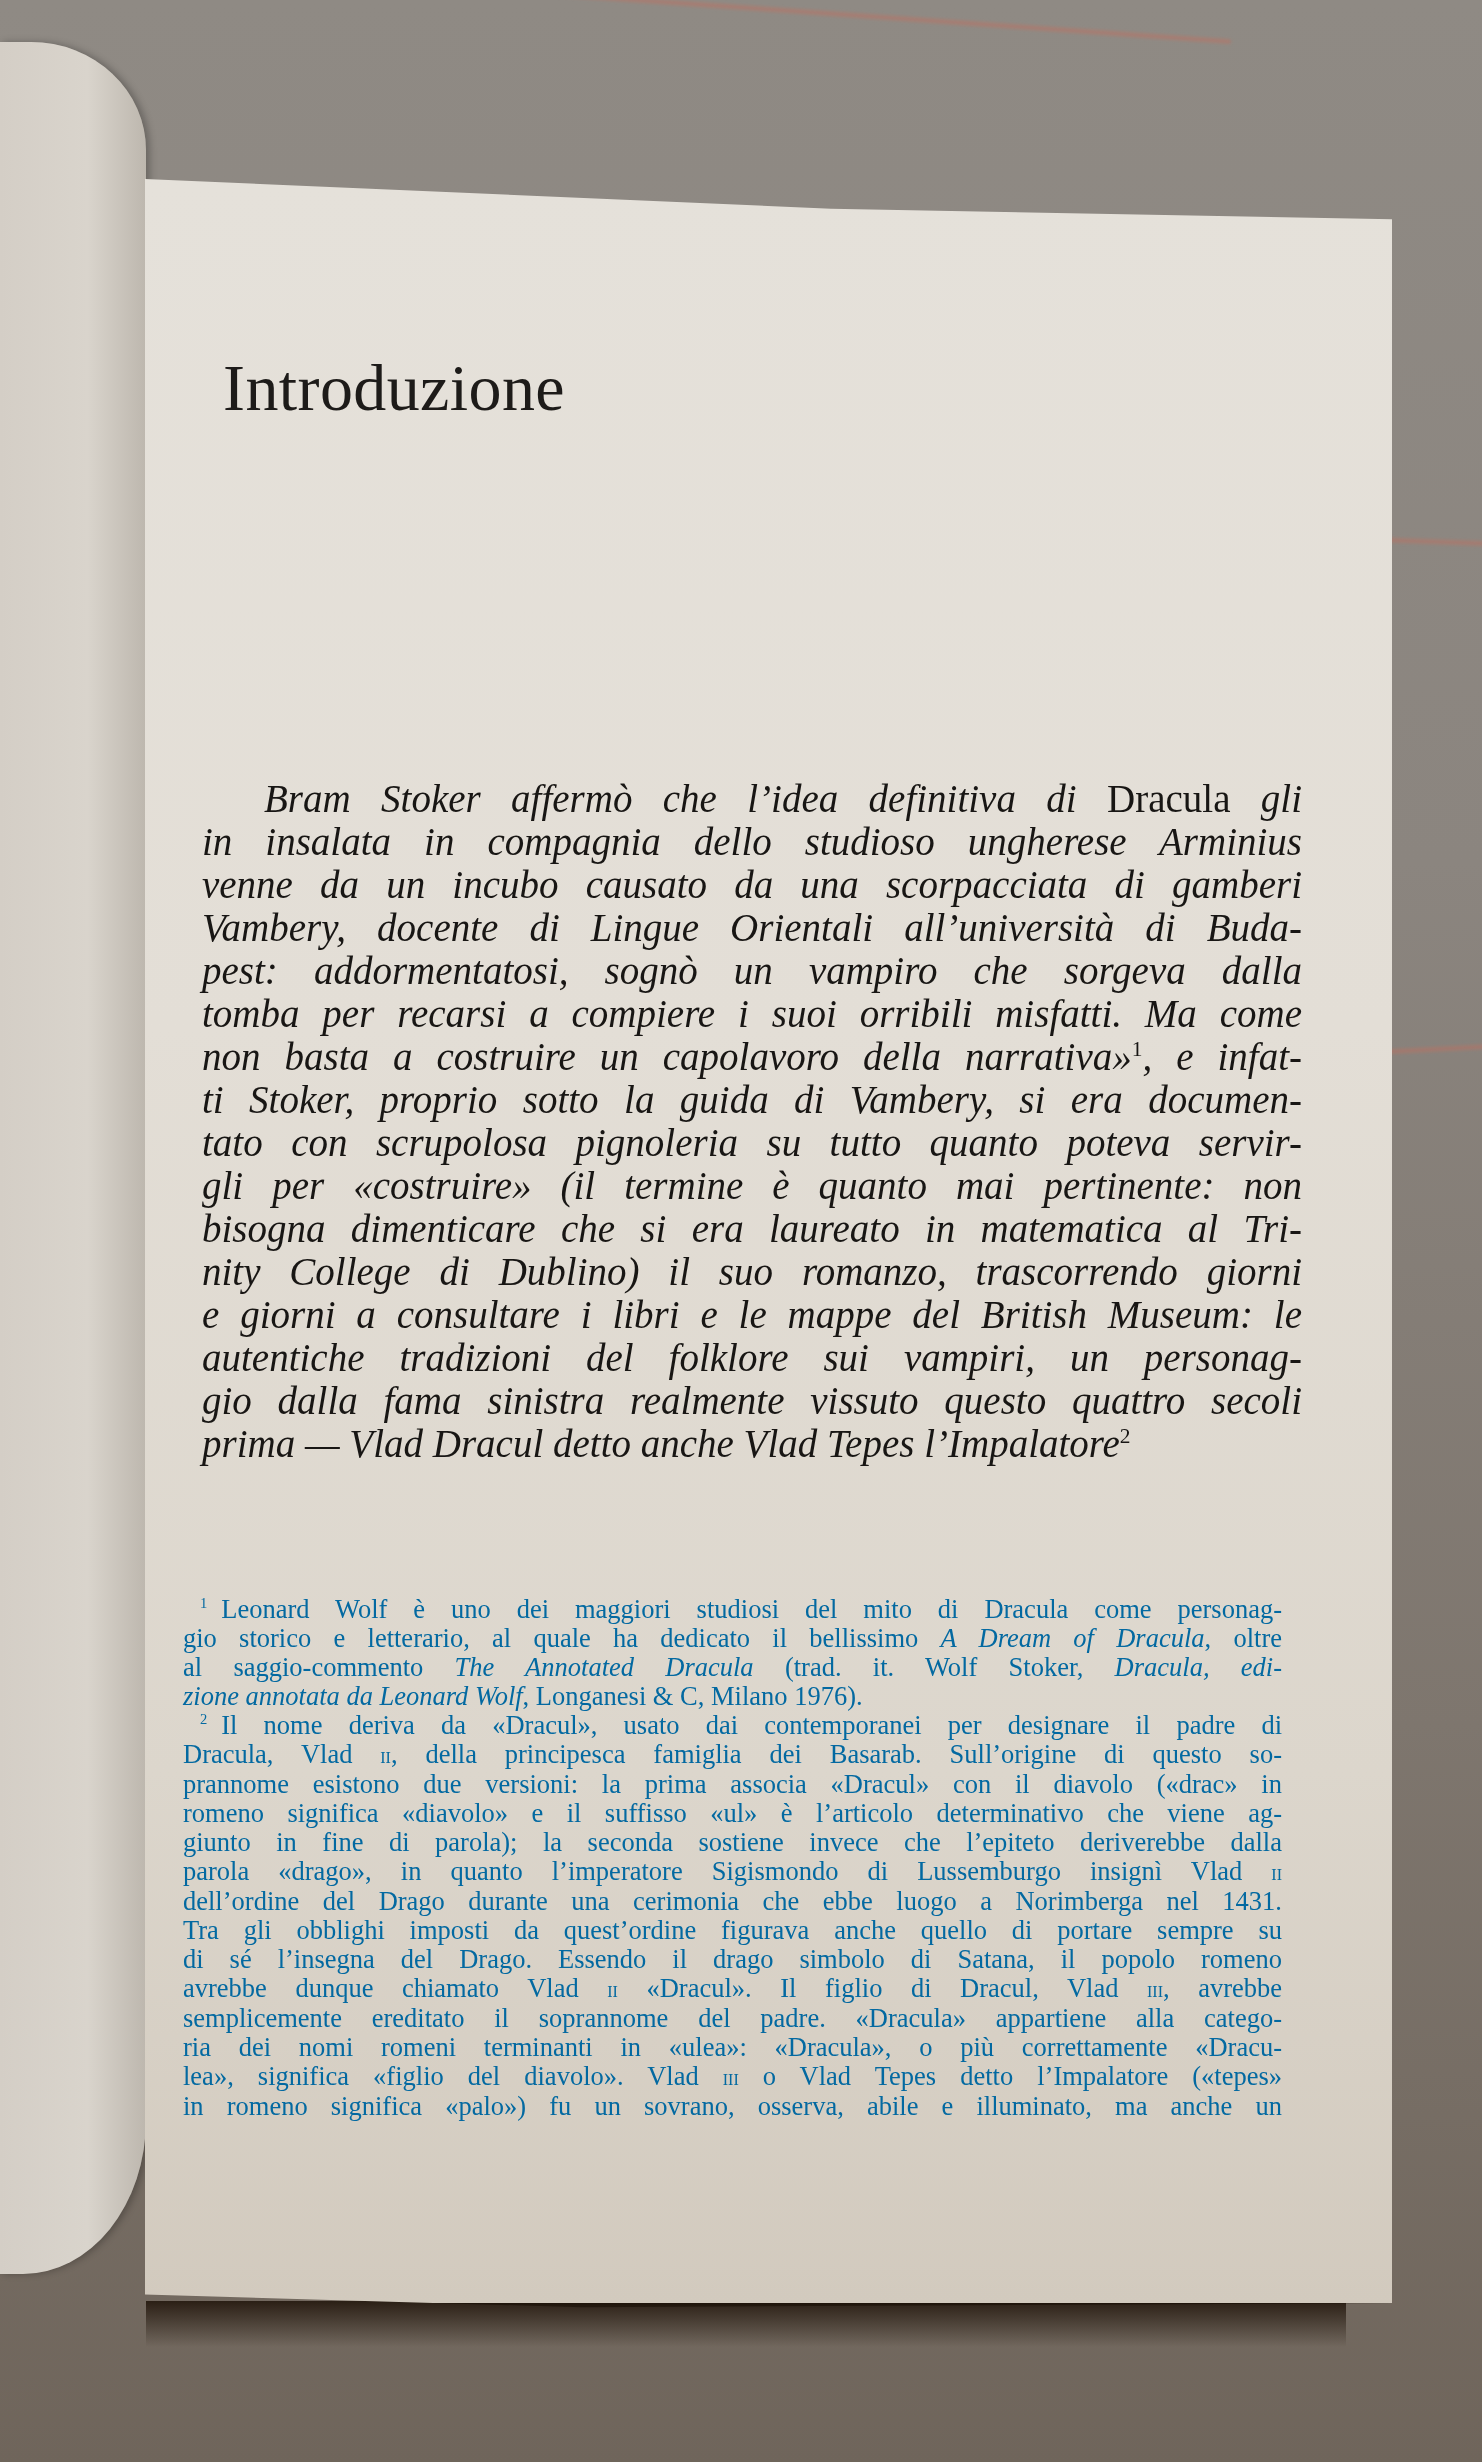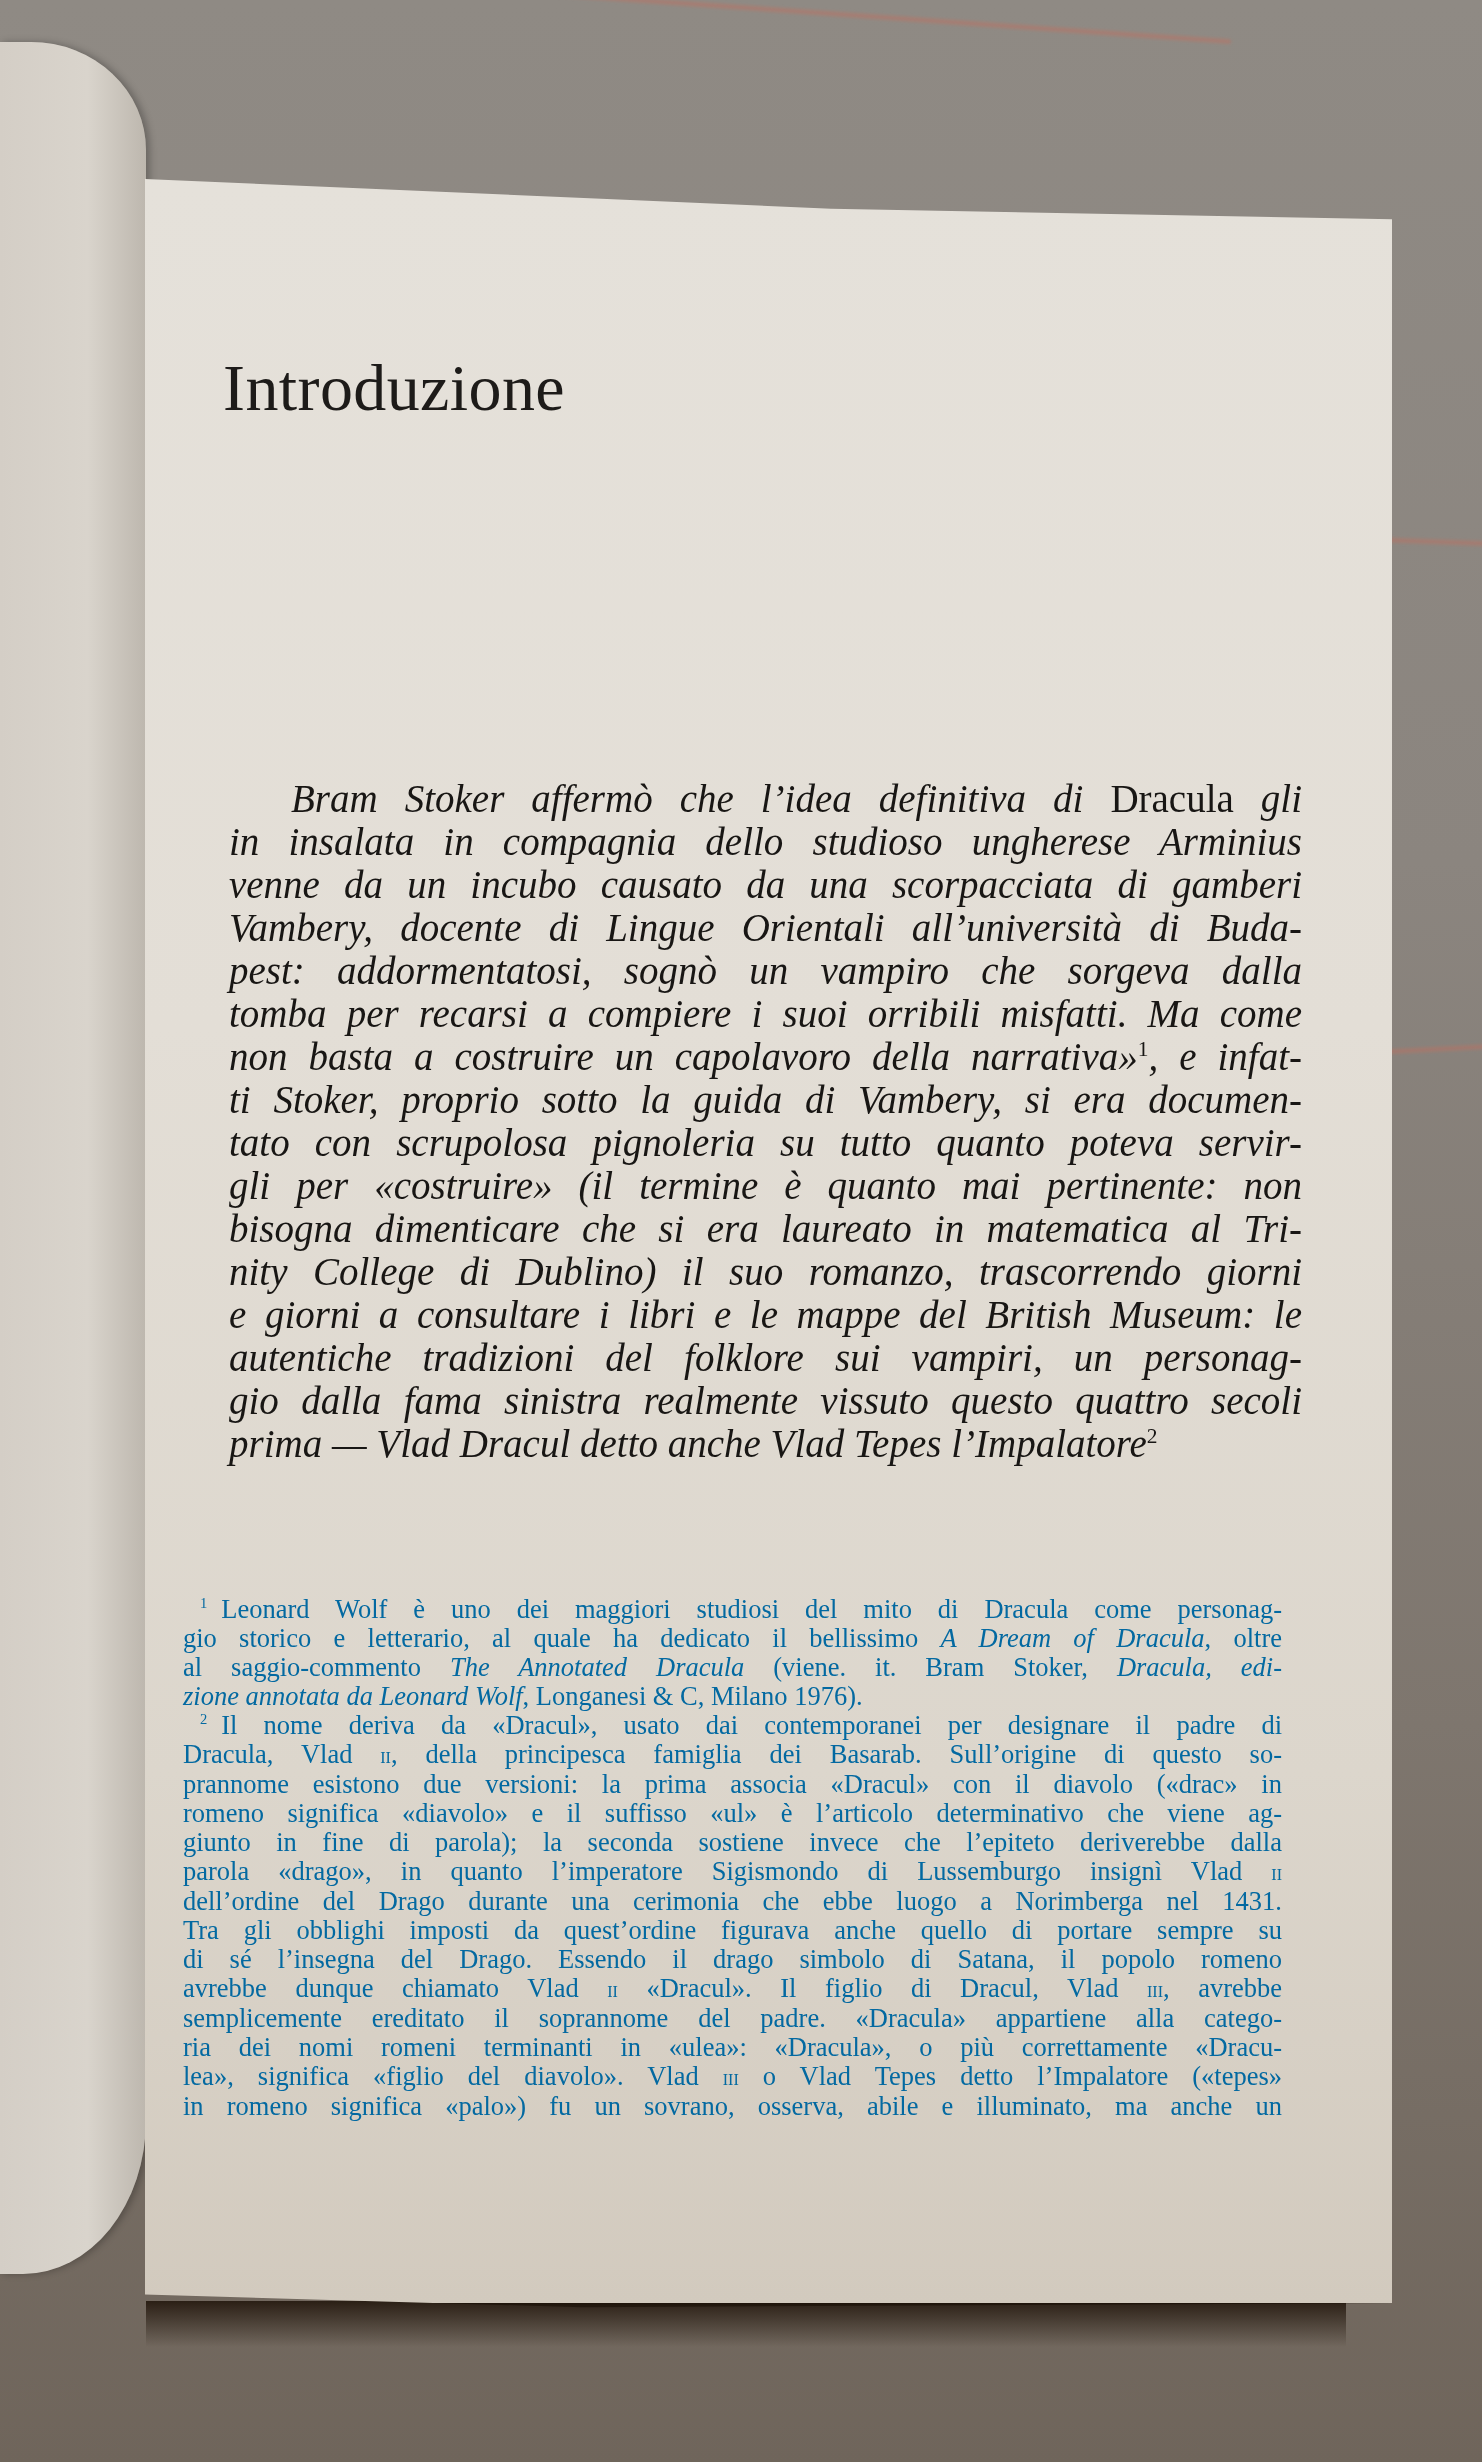--- a/index.html
+++ b/index.html
@@ -74,21 +74,20 @@
       font-style: italic;
       font-size: 39px;
       line-height: 43px;
       color: #181614;
     }
     .body-text .line {
       display: block;
       white-space: nowrap;
       text-align: justify;
       text-align-last: justify;
-      margin-left: 27px;
     }
     .body-text .line.first {
       text-indent: 62px;
     }
     .body-text .upright {
       font-style: normal;
     }
     .body-text sup, .notes sup {
       font-size: 0.55em;
       vertical-align: super;
@@ -155,21 +154,21 @@
     <span class="line"><span>nity College di Dublino) il suo romanzo, trascorrendo giorni</span></span>
     <span class="line"><span>e giorni a consultare i libri e le mappe del British Museum: le</span></span>
     <span class="line"><span>autentiche tradizioni del folklore sui vampiri, un personag-</span></span>
     <span class="line"><span>gio dalla fama sinistra realmente vissuto questo quattro secoli</span></span>
     <span class="line" style="text-align-last: left;"><span>prima — Vlad Dracul detto anche Vlad Tepes l’Impalatore</span><sup>2</sup></span>
   </div>
 
 <div class="notes" id="notes">
     <span class="line indent"><sup style="margin-right: 14px;">1</sup><span>Leonard Wolf è uno dei maggiori studiosi del mito di Dracula come personag-</span></span>
     <span class="line"><span>gio storico e letterario, al quale ha dedicato il bellissimo </span><em>A Dream of Dracula</em><span>, oltre</span></span>
-    <span class="line"><span>al saggio-commento </span><em>The Annotated Dracula</em><span> (viene. it. Bram Stoker, </span><em>Dracula, edi-</em></span>
+    <span class="line"><span>al saggio-commento </span><em>The Annotated Dracula</em><span> (trad. it. Wolf Stoker, </span><em>Dracula, edi-</em></span>
     <span class="line last"><em>zione annotata da Leonard Wolf</em><span>, Longanesi &amp; C, Milano 1976).</span></span>
     <span class="line indent"><sup style="margin-right: 14px;">2</sup><span>Il nome deriva da «Dracul», usato dai contemporanei per designare il padre di</span></span>
     <span class="line"><span>Dracula, Vlad </span><span class="sc">ii</span><span>, della principesca famiglia dei Basarab. Sull’origine di questo so-</span></span>
     <span class="line"><span>prannome esistono due versioni: la prima associa «Dracul» con il diavolo («drac» in</span></span>
     <span class="line"><span>romeno significa «diavolo» e il suffisso «ul» è l’articolo determinativo che viene ag-</span></span>
     <span class="line"><span>giunto in fine di parola); la seconda sostiene invece che l’epiteto deriverebbe dalla</span></span>
     <span class="line"><span>parola «drago», in quanto l’imperatore Sigismondo di Lussemburgo insignì Vlad </span><span class="sc">ii</span></span>
     <span class="line"><span>dell’ordine del Drago durante una cerimonia che ebbe luogo a Norimberga nel 1431.</span></span>
     <span class="line"><span>Tra gli obblighi imposti da quest’ordine figurava anche quello di portare sempre su</span></span>
     <span class="line"><span>di sé l’insegna del Drago. Essendo il drago simbolo di Satana, il popolo romeno</span></span>

